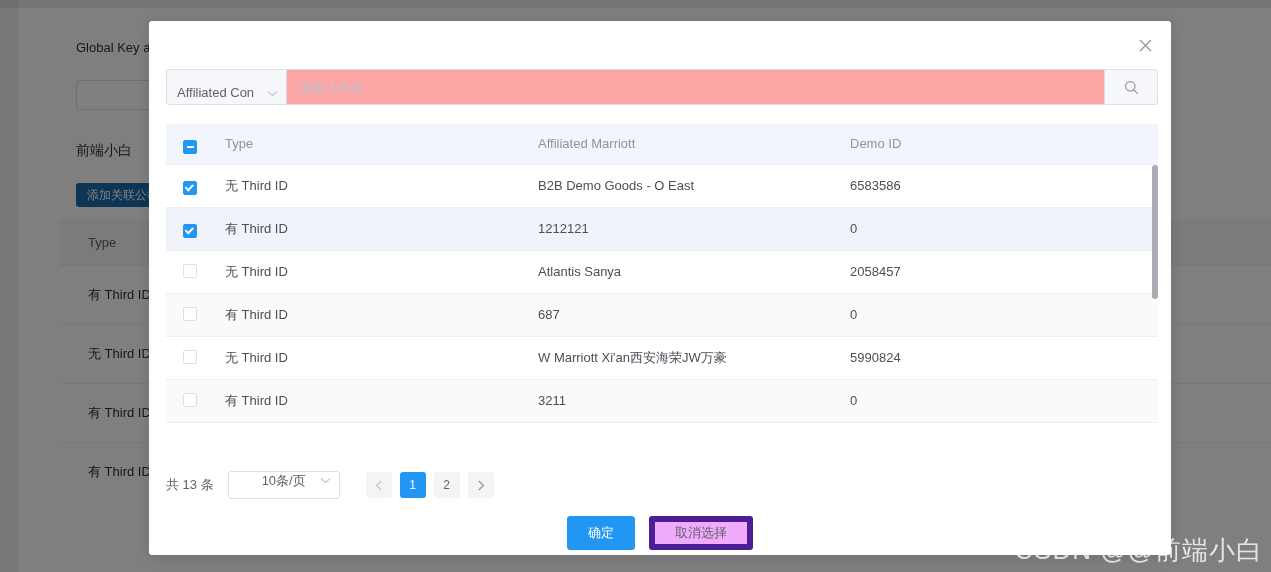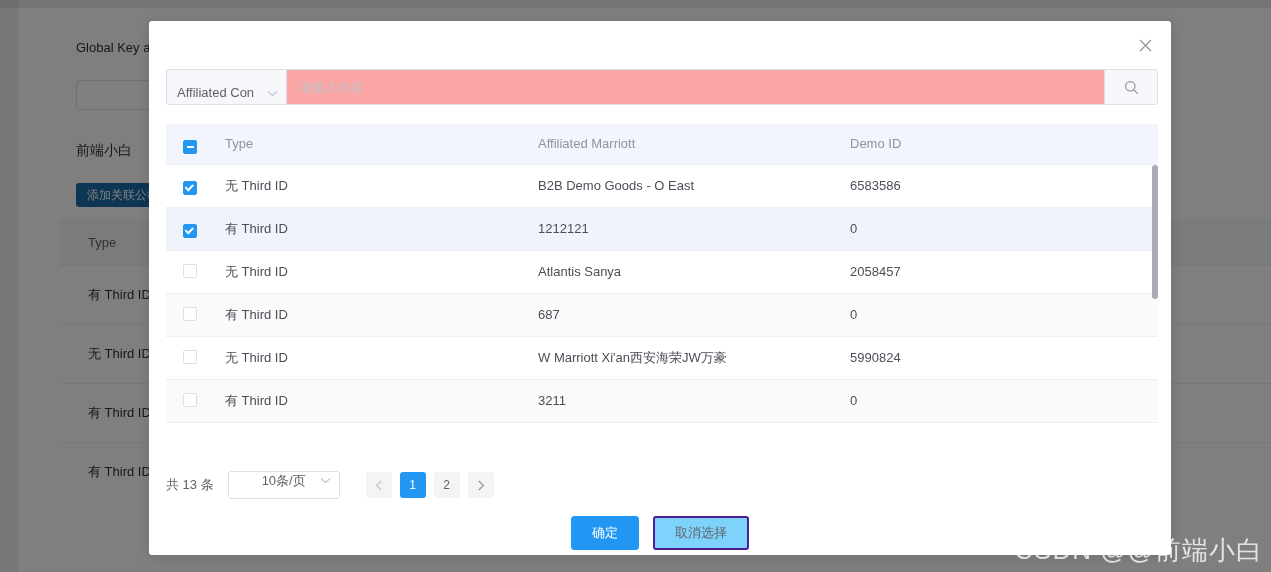--- a/index.html
+++ b/index.html
@@ -191,21 +191,21 @@
   #modal-footer {
     position: absolute; left: 0; top: 495px; width: 1022px;
     display: flex; justify-content: center; gap: 14px;
   }
   .btn {
     height: 34px; padding: 0 20px; border-radius: 3px; font-size: 13px;
     display: flex; align-items: center; justify-content: center; cursor: pointer;
     white-space: nowrap;
   }
   .btn-primary { background: #2196f3; color: #fff; border: 1px solid #2196f3; }
-  .btn-default { background: #7dd3fc; color: #606266; border: 2px solid #4c1d95; }
+  .btn-default { background: #f0abfc; color: #606266; border: 6px solid #4c1d95; }
 
   
   #watermark {
     position: absolute; right: 8px; bottom: 4px;
     font-size: 26px; color: rgba(255,255,255,0.78);
     letter-spacing: 1px; white-space: nowrap;
   }
 </style>
 </head>
 <body>

